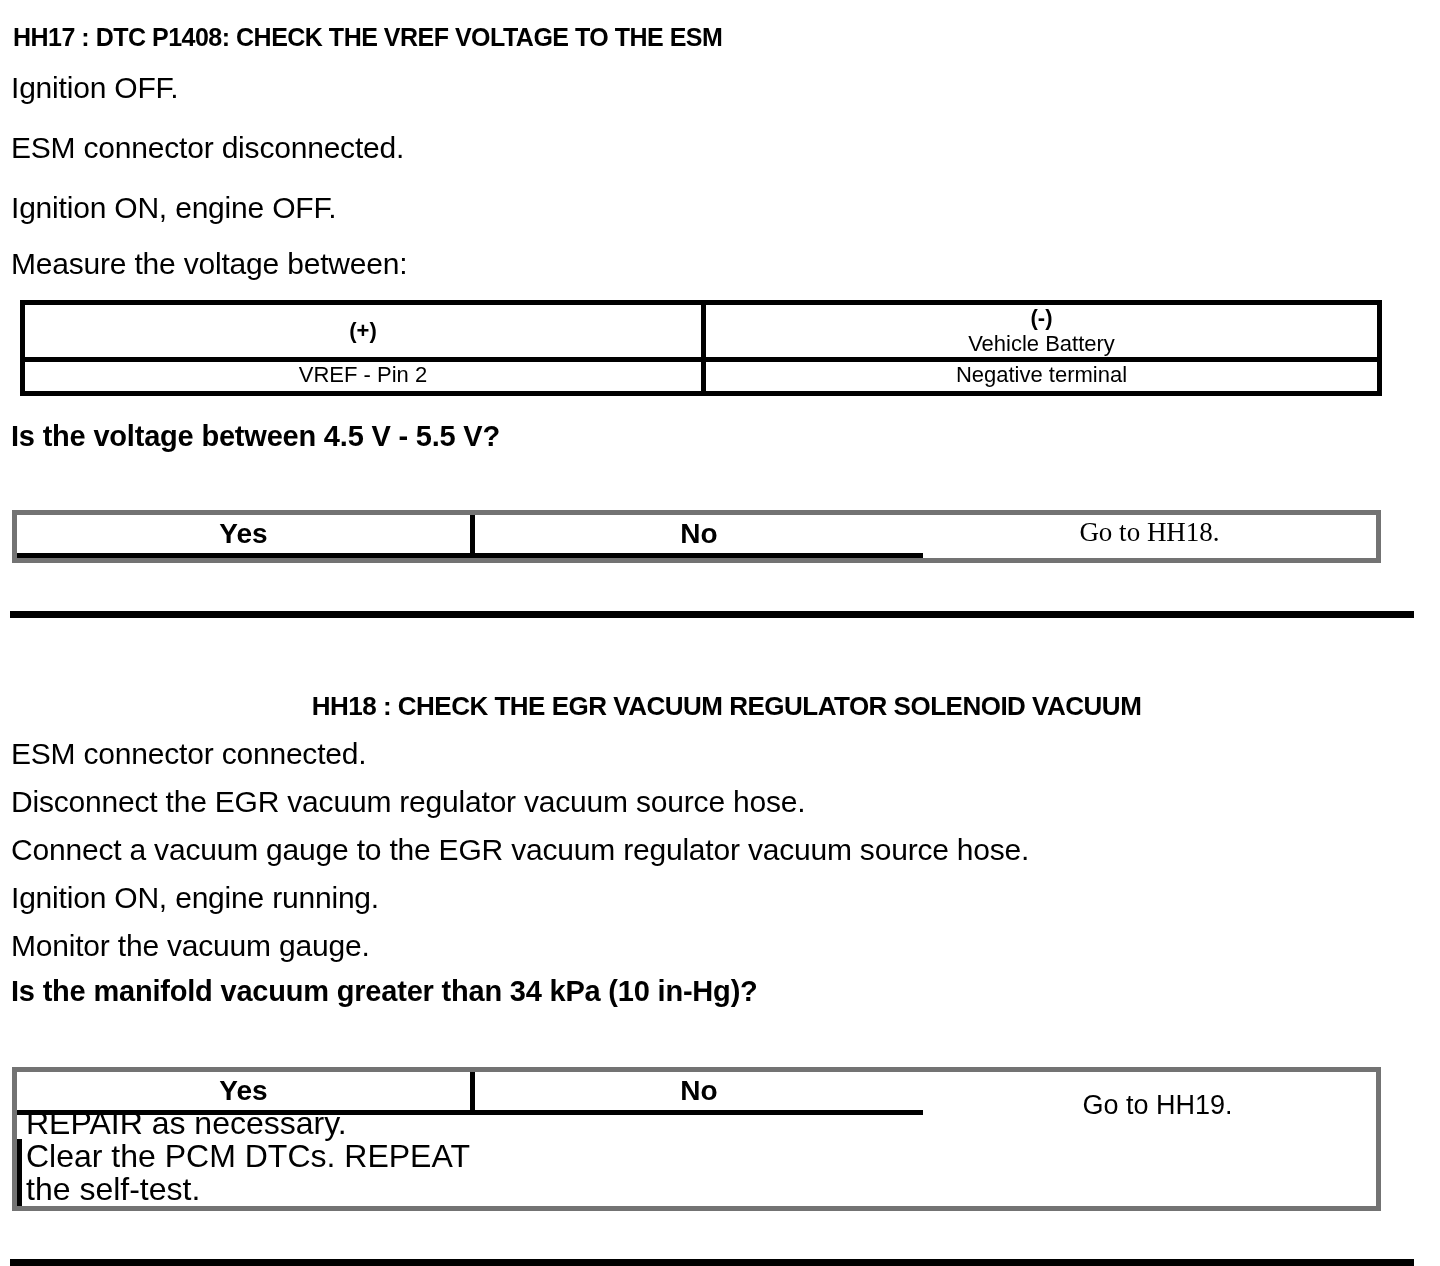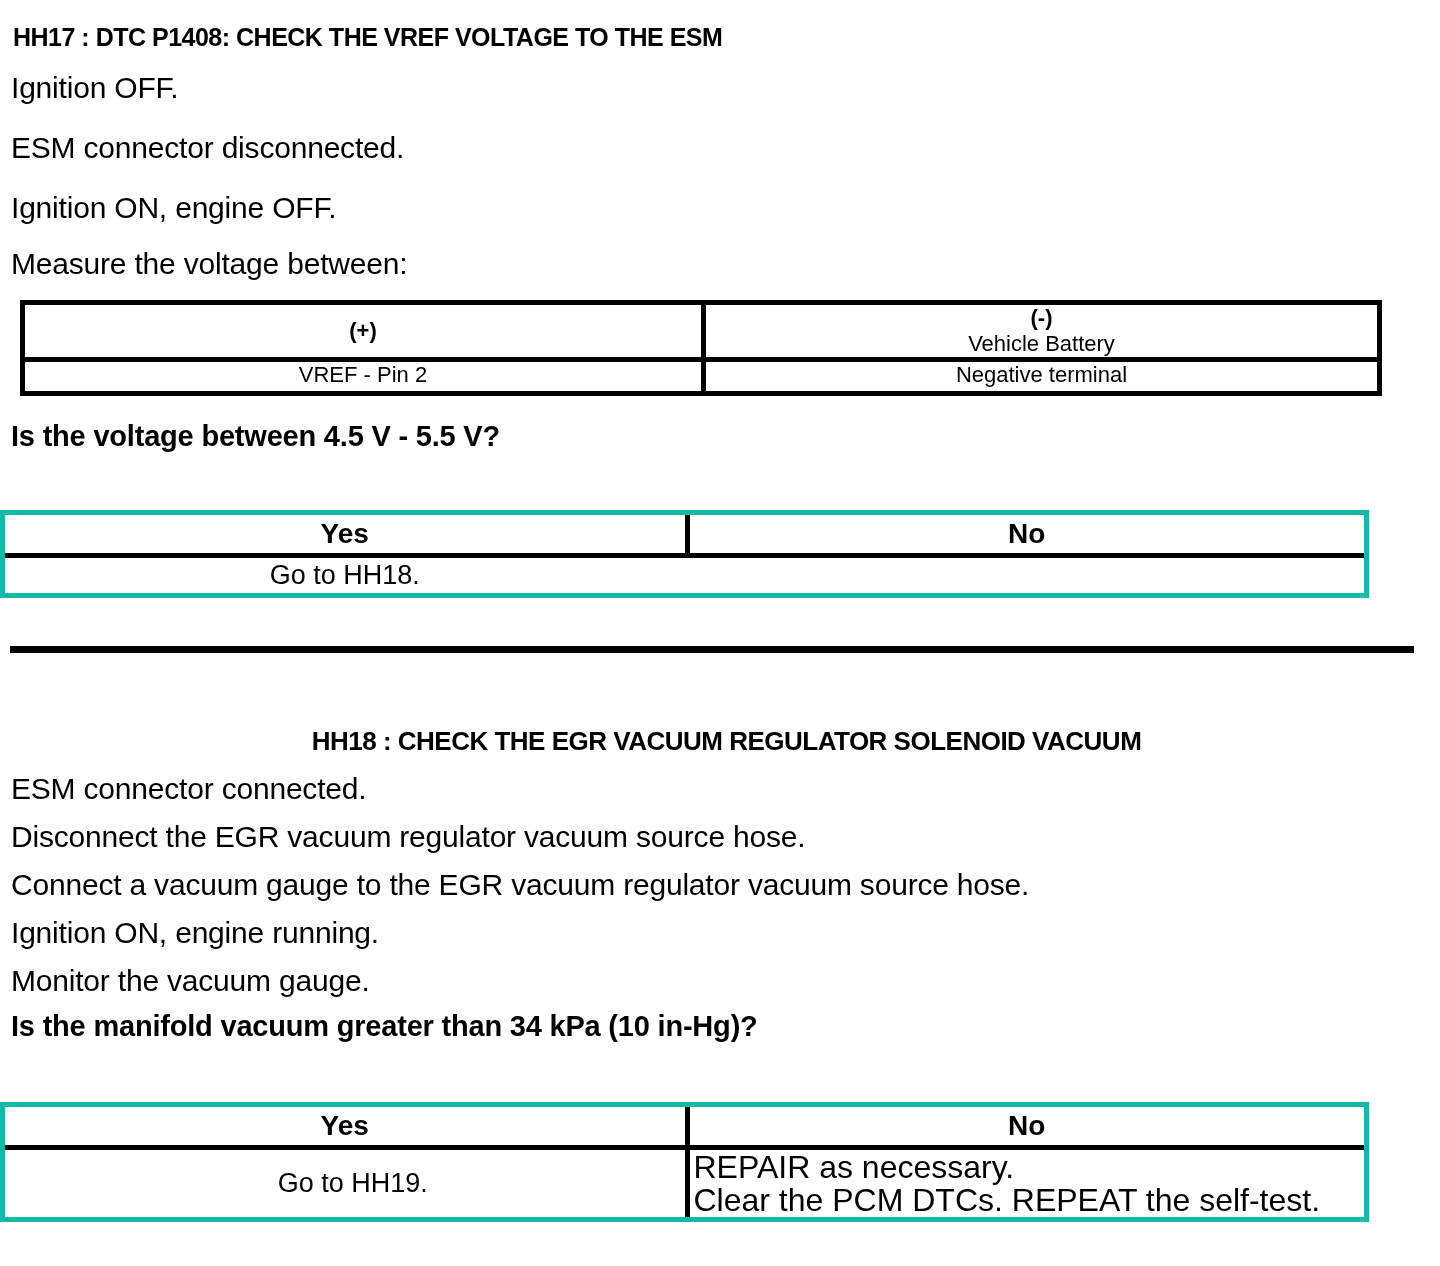--- a/index.html
+++ b/index.html
@@ -67,43 +67,44 @@
   .mt-cell {
     height: 29px;
     text-align: center;
     font-size: 22px;
     line-height: 26px;
   }
   .col-right { border-left: 5px solid #000; }
 
   
   .decision-table {
+    margin-left: 12px;
     width: 1369px;
-    border: 5px solid #14b8a6;
+    border: 5px solid #737373;
     display: grid;
-    grid-template-columns: 1fr 1fr;
+    grid-template-columns: 1fr 1fr 1fr;
   }
   .dt-1 { margin-top: 58px; }
   .dt-2 { margin-top: 60px; }
   .dt-head {
     height: 43px;              
     border-bottom: 5px solid #000;
     font-weight: bold;
     font-size: 28px;
     display: flex;
     align-items: center;
     justify-content: center;
   }
   .dt-cell {
     display: flex;
     align-items: center;
     justify-content: center;
     font-size: 27px;
   }
-  .dt-1 .dt-cell { height: 35px; }
+  .dt-1 .dt-cell { height: 35px; font-family: Liberation Serif, serif; }
   .dt-2 .dt-cell { height: 67px; padding-left: 16px; }
   .dt-cell.left-align {
     flex-direction: column;
     align-items: flex-start;
     justify-content: flex-end;
     padding-left: 4px;
     font-size: 32px;
     line-height: 33px;
   }
 

